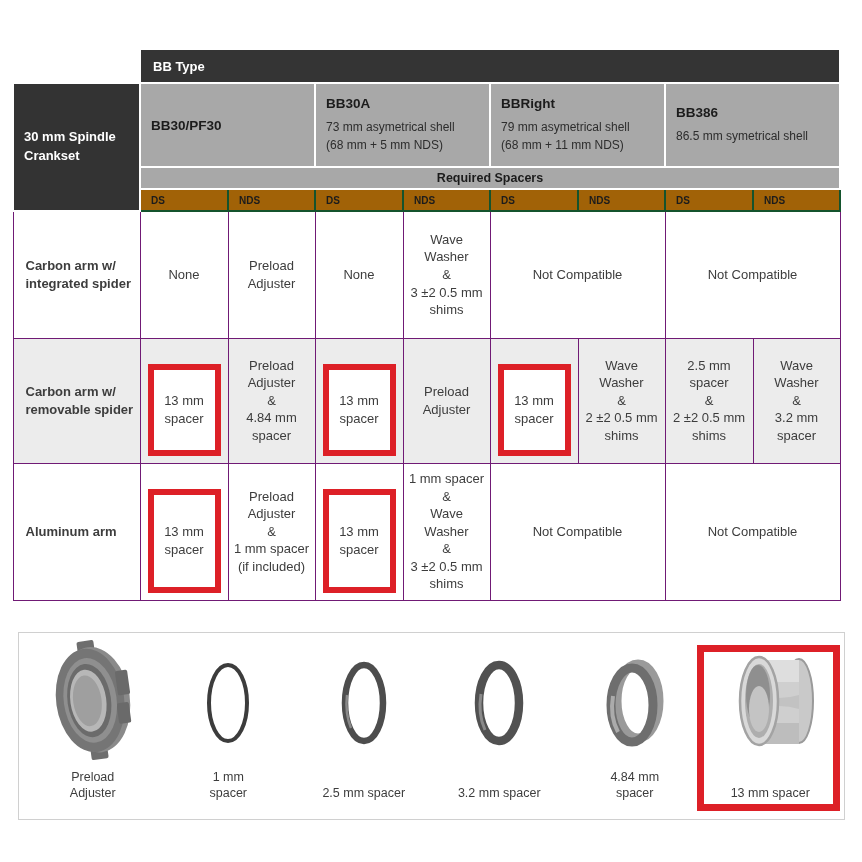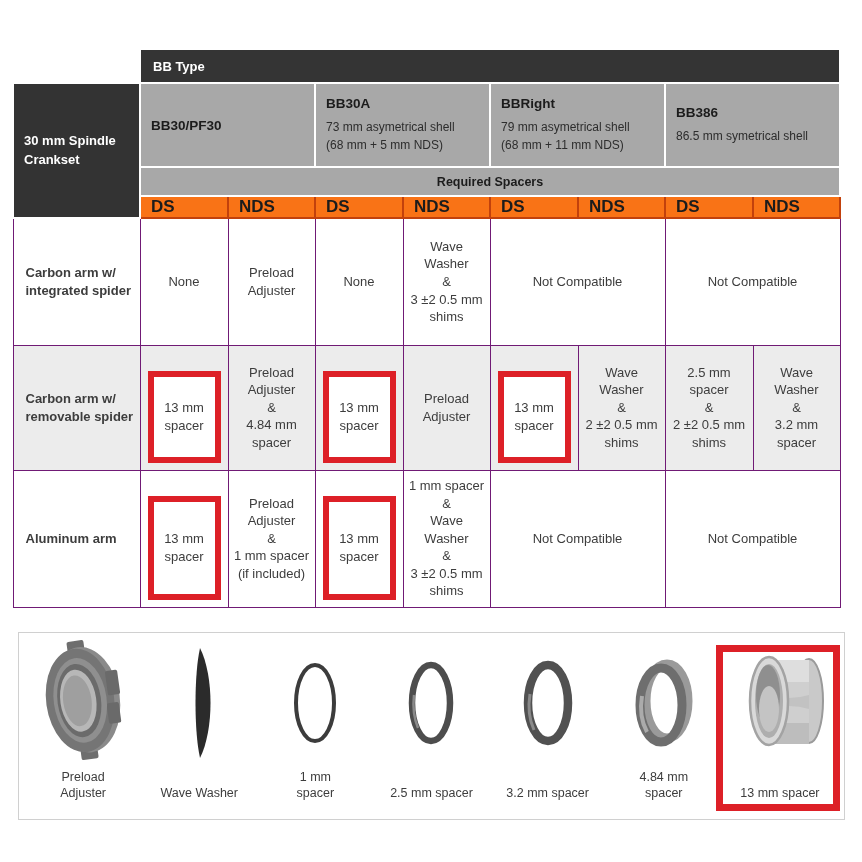--- a/index.html
+++ b/index.html
@@ -25,26 +25,26 @@
     background:#333333; color:#ffffff; font-weight:bold; font-size:13px;
     padding-left:10px; border:2px solid #ffffff; line-height:1.45;
   }
   .bbcol {
     background:#a8a8a8; border:2px solid #ffffff; height:84px;
     padding:8px 10px; vertical-align:middle;
   }
   .bbname { font-weight:bold; font-size:13.5px; color:#1c1c1c; }
   .bbdesc { font-size:12px; color:#2d2d2d; margin-top:8px; line-height:1.45; }
   .req {
-    background:#a8a8a8; border:2px solid #ffffff; height:29px;
+    background:#a8a8a8; border:2px solid #ffffff; height:22px;
     text-align:center; font-weight:bold; font-size:12.5px; color:#1c1c1c;
   }
   .ds {
-    background:#f97316; border:2px solid #c2410c; height:22px;
-    padding-left:10px; font-weight:bold; font-size:17px; color:#1c1c1c;
+    background:#a16207; border:2px solid #14532d; height:22px;
+    padding-left:10px; font-weight:bold; font-size:10px; color:#1c1c1c;
   }
   tr.body td {
     border:1px solid #701a75; text-align:center; font-size:13px;
     line-height:1.35; color:#3d3d3d; position:relative; background:#ffffff;
   }
   tr.r1 td { height:127px; }
   tr.r2 td { height:125px; background:#ececec; }
   tr.r3 td { height:137px; }
   td.rowlabel {
     text-align:left !important; padding-left:12px; font-weight:bold;
@@ -250,28 +250,20 @@
             <ellipse cx="51" cy="75" rx="23" ry="39" fill="#6b6b6b"></ellipse>
             <ellipse cx="50" cy="75" rx="19" ry="33" fill="#b7b7b7"></ellipse>
             <ellipse cx="49" cy="75" rx="15" ry="27" fill="#9f9f9f"></ellipse>
           </g>
         </svg>
       </div>
       <div class="legend-label">Preload
 Adjuster</div>
     </div>
 
-    <div class="li">
-      <div class="img">
-        <svg width="60" height="130" viewBox="0 0 60 130">
-          <path d="M31,10 C45,38 45,92 31,120 C25,93 25,37 31,10 Z" fill="#2b2b2b"></path>
-        </svg>
-      </div>
-      <div class="legend-label">Wave Washer</div>
-    </div>
 
 
     <div class="li">
       <div class="img">
         <svg width="60" height="110" viewBox="0 0 60 110">
           <ellipse cx="30" cy="55" rx="19" ry="38" fill="none" stroke="#3c3c3c" stroke-width="4"></ellipse>
         </svg>
       </div>
       <div class="legend-label">1 mm
 spacer</div>

